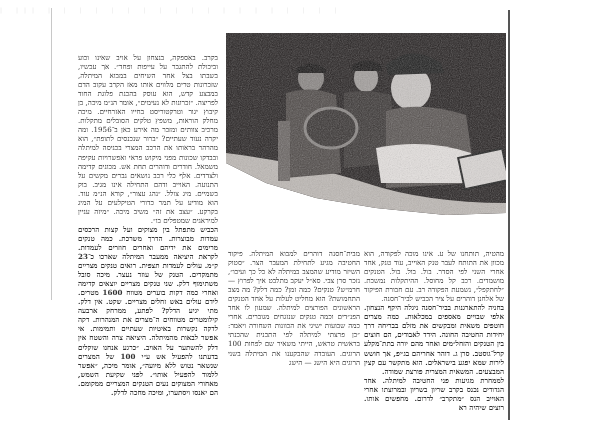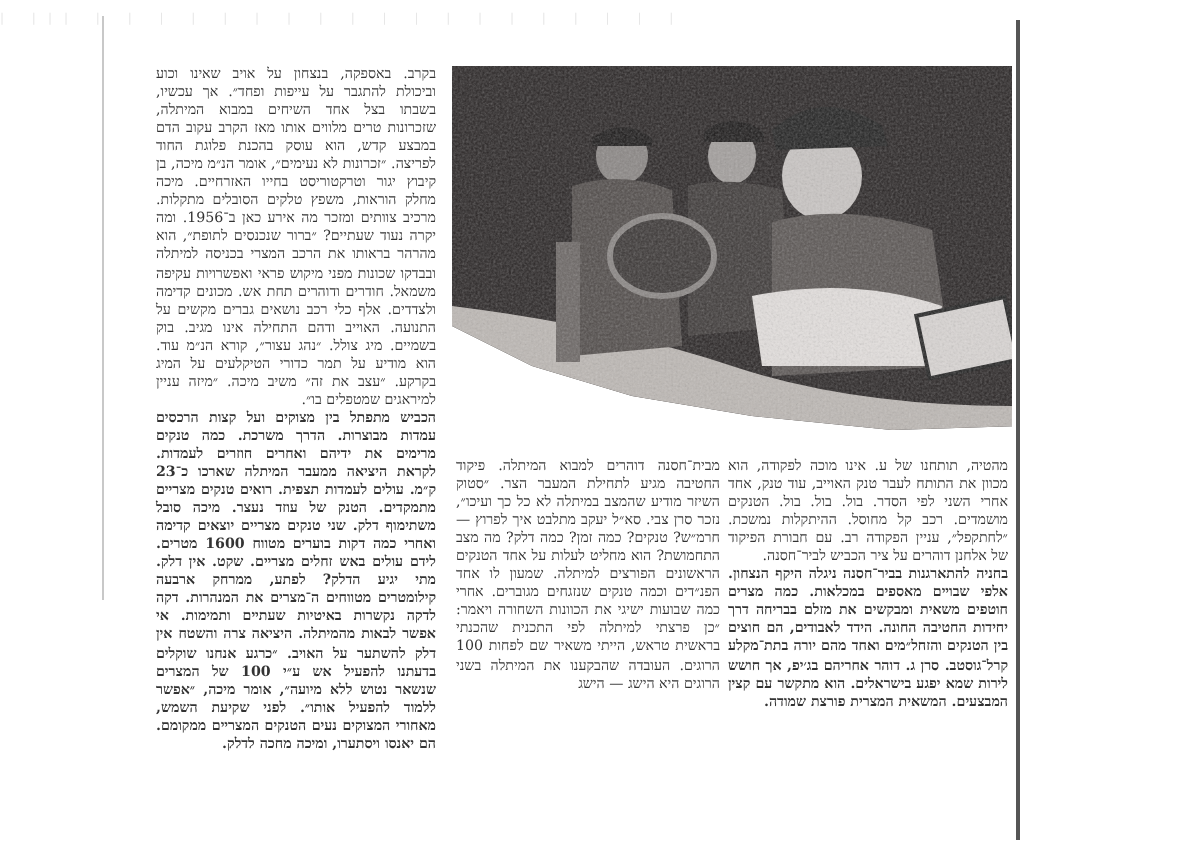--- a/index.html
+++ b/index.html
@@ -16,21 +16,21 @@
     .rule-left {
       position: absolute; left: 51px; top: 8px; width: 1px; height: 292px;
       background: #c8c8c8;
     }
     .rule-right {
       position: absolute; left: 508px; top: 10px; width: 2px; height: 410px;
       background: #555555;
     }
     .col {
       position: absolute; direction: rtl; text-align: justify;
-      font-size: 7.1px; line-height: 9.05px; color: #333;
+      font-size: 7.1px; line-height: 9.05px; color: #333; margin-top: 21px;
     }
     .col p { margin: 0; text-indent: 0; }
     .col p + p { margin-top: 0; font-weight: bold; }
     .col-1 { left: 78px; top: 32px; width: 140px; }
     .col-2 { left: 228px; top: 228px; width: 132px; }
     .col-3 { left: 364px; top: 228px; width: 140px; }
     .photo {
       position: absolute; left: 226px; top: 33px; width: 280px; height: 182px;
       overflow: hidden;
     }
@@ -94,15 +94,16 @@
       <rect x="0" y="0" width="282" height="182" filter="url(#grain)" fill="#ffffff"></rect>
     </g>
   </svg>
 </div>
 
 <div class="col col-2">
   <p>מבית־חסנה דוהרים למבוא המיתלה. פיקוד החטיבה מגיע לתחילת המעבר הצר. ״סטוק השיזר מודיע שהמצב במיתלה לא כל כך ועיכו״, נזכר סרן צבי. סא״ל יעקב מתלבט איך לפרוץ — חרמ״ש? טנקים? כמה זמן? כמה דלק? מה מצב התחמושת? הוא מחליט לעלות על אחד הטנקים הראשונים הפורצים למיתלה. שמעון לו אחד הפנ״דים וכמה טנקים שנזגחים מגוברים. אחרי כמה שבועות ישיגי את הכוונות השחורה ויאמר: ״כן פרצתי למיתלה לפי התכנית שהכנתי בראשית טראש, הייתי משאיר שם לפחות 100 הרוגים. העובדה שהבקענו את המיתלה בשני הרוגים היא הישג — הישג</p>
 </div>
 
 <div class="col col-3">
-  <p>מהטיה, תותחנו של ע. אינו מוכה לפקודה, הוא מכוון את התותח לעבר טנק האוייב, עוד טנק, אחד אחרי השני לפי הסדר. בול. בול. בול. הטנקים מושמדים. רכב קל מחוסל. ההיתקלות נמשכת. ״לחתקפל״, עניין הפקודה רב. עם חבורת הפיקוד של אלחנן דוהרים על ציר הכביש לביר־חסנה.</p>
+  <p>מהטיה, תותחנו של ע. אינו מוכה לפקודה, הוא מכוון את התותח לעבר טנק האוייב, עוד טנק, אחד אחרי השני לפי הסדר. בול. בול. בול. הטנקים מושמדים. רכב קל מחוסל. ההיתקלות נמשכת. ״לחתקפל״, נשמעת הפקודה רב. עם חבורת הפיקוד של אלחנן דוהרים על ציר הכביש לביר־חסנה.</p>
   <p>בחניה להתארגנות בביר־חסנה ניגלה היקף הנצחון. אלפי שבויים מאספים במכלאות. כמה מצרים חוטפים משאית ומבקשים את מזלם בבריחה דרך יחידות החטיבה החונה. הידד לאבודים, הם חוצים בין הטנקים והזחל״מים ואחד מהם יורה בתת־מקלע קרל־גוסטב. סרן ג. דוהר אחריהם בג׳יפ, אך חושש לירות שמא יפגע בישראלים. הוא מתקשר עם קצין המבצעים. המשאית המצרית פורצת שמודה.</p>
+  <p>לממחרת מגיעות פני החטיבה למיתלה. אחד הגדודים נכנס בקרב שריון בשריון ובמרוצתו אחרי האוייב הנס ״מתקרב״ לדרום. מחפשים אותו. רוצים שיהיה רא</p>
 </div>
 
 </body></html>

